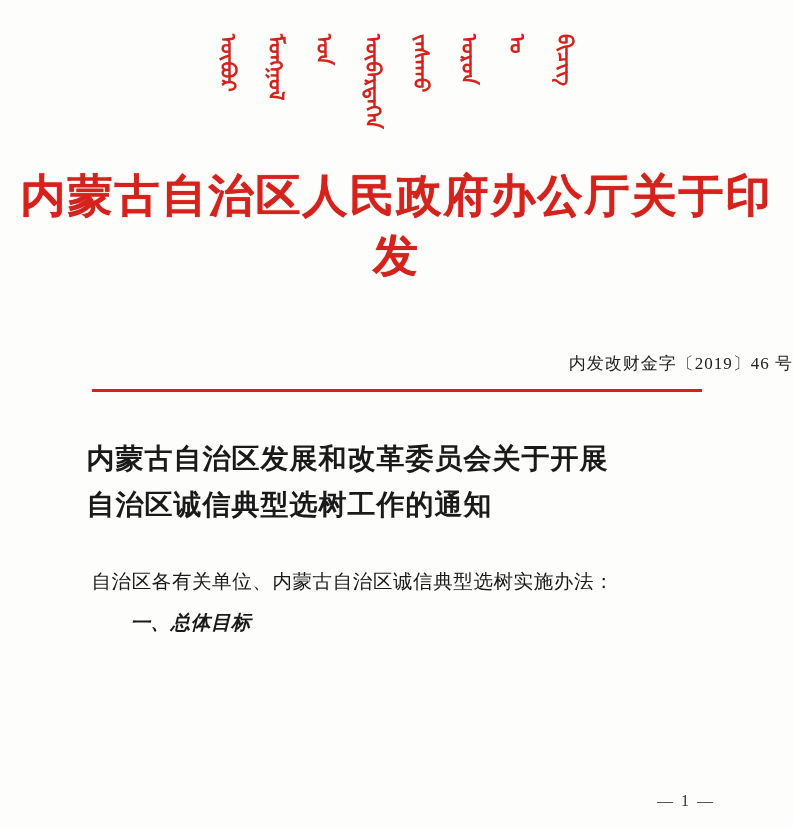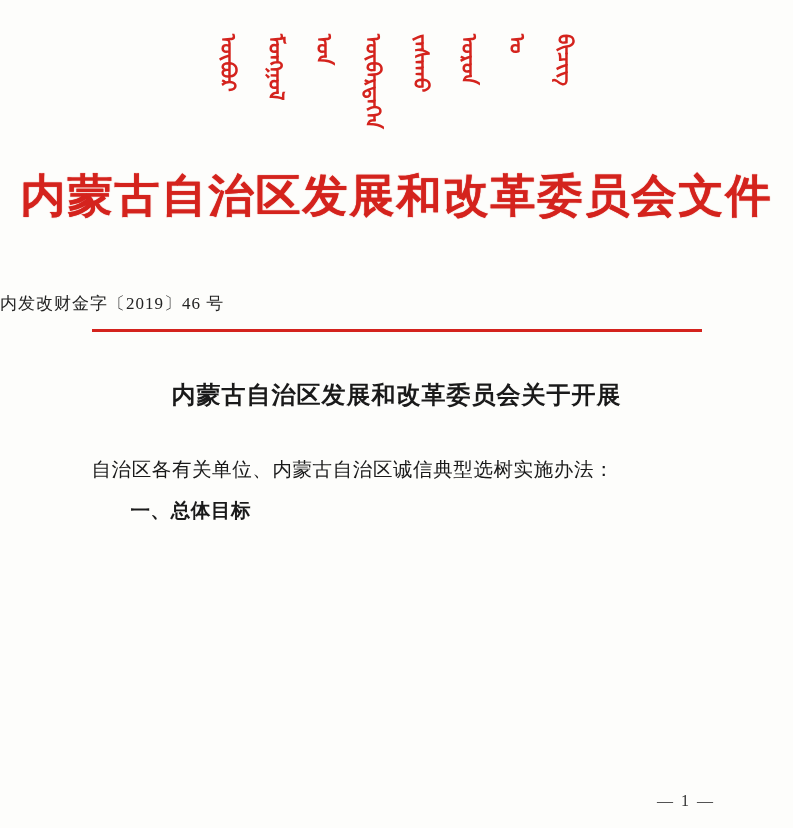--- a/index.html
+++ b/index.html
@@ -49,35 +49,35 @@
     text-align: center;
     color: #d4231d;
     font-size: 45px;
     font-weight: bold;
     letter-spacing: 2px;
     margin-top: 24px;
     font-family: "Liberation Serif", "DejaVu Serif", serif;
     text-shadow: 0 0 1px #d4231d;
   }
   .doc-number {
-    text-align: left;
+    text-align: right;
     font-size: 17px;
     margin-top: 66px;
     letter-spacing: 1px;
     color: #222;
   }
   .red-rule {
     width: 610px;
     height: 3px;
     background: #d4231d;
     margin: 14px auto 0 auto;
   }
   .subject {
-    text-align: center;
-    font-size: 24px;
+    text-align: left;
+    font-size: 28px;
     font-weight: bold;
     line-height: 1.65;
     margin: 44px auto 0 auto;
     width: 620px;
     letter-spacing: 1px;
   }
   .body-area {
     width: 610px;
     margin: 34px auto 0 auto;
     font-size: 19.5px;
@@ -86,20 +86,21 @@
     text-align: justify;
   }
   .body-area p {
     margin: 0 0 2px 0;
   }
   .indent2 { text-indent: 2em; }
   .section-heading {
     text-indent: 2em;
     font-weight: bold;
     margin-top: 14px;
+    font-style: italic;
   }
   .page-number {
     position: absolute;
     bottom: 18px;
     right: 78px;
     font-size: 16px;
     color: #333;
     letter-spacing: 2px;
   }
 </style>
@@ -112,28 +113,29 @@
     <span class="mongolian-col tall">ᠦᠪᠦᠷ</span>
     <span class="mongolian-col tall">ᠮᠣᠩᠭᠣᠯ</span>
     <span class="mongolian-col short">ᠤᠨ</span>
     <span class="mongolian-col tall">ᠥᠪᠡᠷᠲᠡᠭᠡᠨ</span>
     <span class="mongolian-col tall">ᠵᠠᠰᠠᠬᠤ</span>
     <span class="mongolian-col short">ᠣᠷᠣᠨ</span>
     <span class="mongolian-col short">ᠤ</span>
     <span class="mongolian-col short">ᠪᠢᠴᠢᠭ</span>
   </div>
 
-  <div class="doc-title">内蒙古自治区发展和改革委员会文件</div>
+  <div class="doc-title">内蒙古自治区人民政府办公厅关于印发</div>
 
   <div class="doc-number">内发改财金字〔2019〕46 号</div>
 
   <div class="red-rule"></div>
 
   <div class="subject">
     <div>内蒙古自治区发展和改革委员会关于开展</div>
+    <div>自治区诚信典型选树工作的通知</div>
   </div>
 
   <div class="body-area">
     <p>自治区各有关单位、内蒙古自治区诚信典型选树实施办法：</p>
     <p class="section-heading">一、总体目标</p>
   </div>
 
   <div class="page-number">— 1 —</div>
 
 </div>

